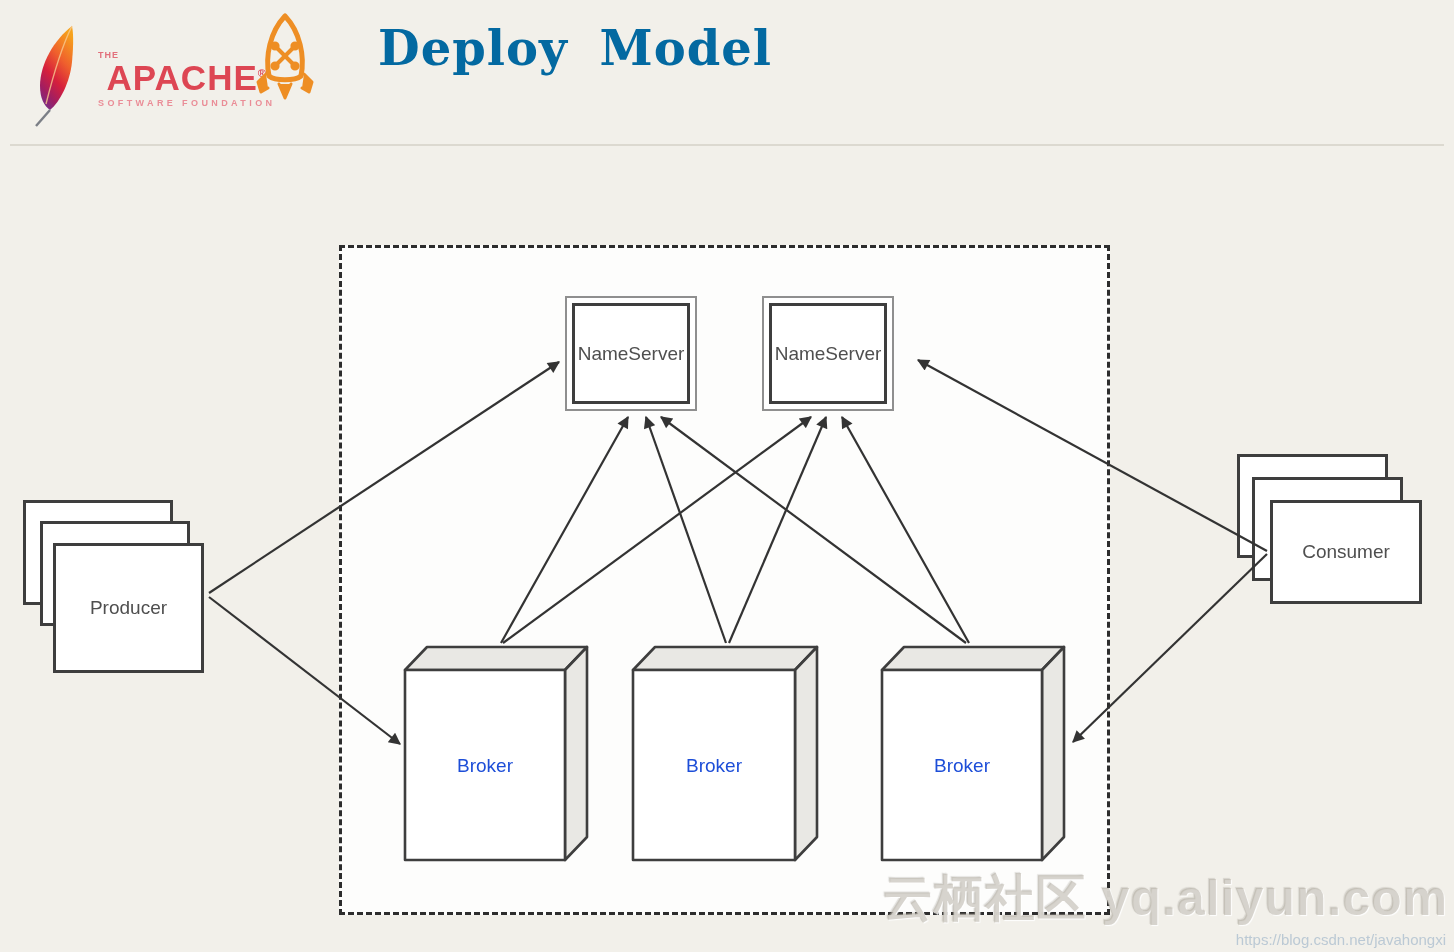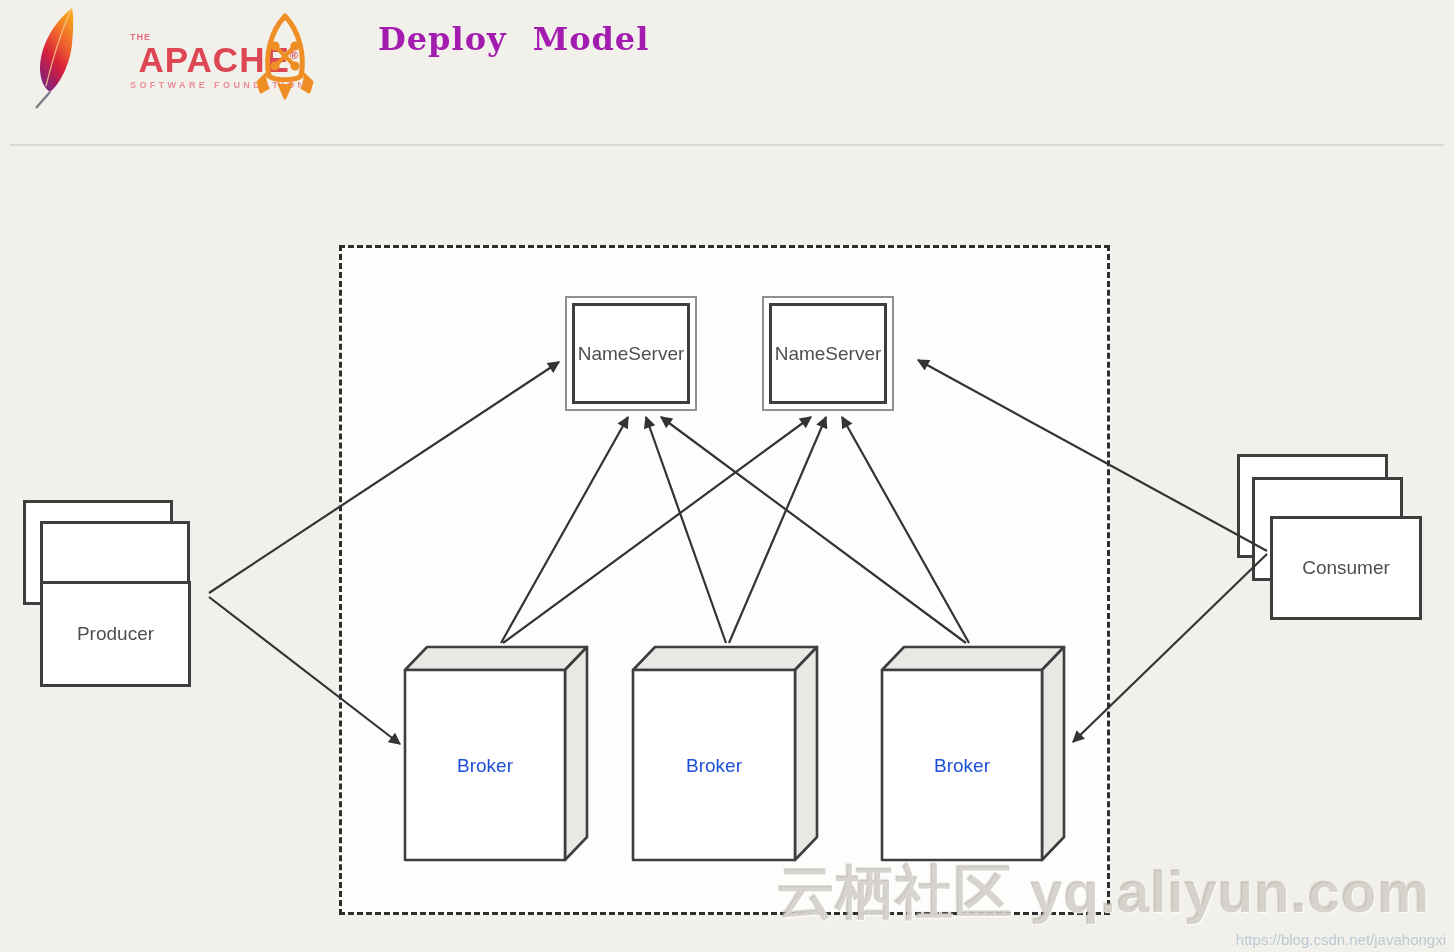--- a/index.html
+++ b/index.html
@@ -4,31 +4,31 @@
 <style>
   * { margin:0; padding:0; box-sizing:border-box; }
   html,body { width:1454px; height:952px; }
   body { font-family:"Liberation Sans", sans-serif; }
   #page {
     position:relative; width:1454px; height:952px;
     background:#f2f0ea; overflow:hidden;
   }
   
   #header { position:absolute; left:0; top:0; width:100%; height:145px; }
-  .apache-logo { position:absolute; left:28px; top:6px; display:flex;gap:32px; }
+  .apache-logo { position:absolute; left:28px; top:24px; display:flex; }
   .apache-text { margin-left:4px; margin-top:26px; }
   .apache-the { font-size:9px; font-weight:bold; color:#e2707c; letter-spacing:1px; }
   .apache-name { font-size:35px; font-weight:bold; color:#dd4653; letter-spacing:1px; line-height:1.0;text-align:center; }
   .apache-reg { font-size:11px; vertical-align:super; color:#dd4653; }
   .apache-sub { font-size:9px; font-weight:bold; color:#ea8d97; letter-spacing:3.4px; margin-top:3px; }
   .rocket-logo { position:absolute; left:248px; top:12px; }
   .page-title {
     position:absolute; left:378px; top:20px;
     font-family:"DejaVu Serif","Liberation Serif",serif;
-    font-weight:bold; font-size:32px; color:#a21caf; word-spacing:14px; letter-spacing:1px;
+    font-weight:bold; font-size:48px; color:#0369a1; word-spacing:14px; letter-spacing:1px;
   }
   .divider { position:absolute; left:10px; right:10px; top:144px; border-top:2px solid #dcd9d0; }
   
   .cluster-box {
     position:absolute; left:339px; top:245px; width:771px; height:670px;
     background:#fdfdfc; border:3px dashed #2d2d2d; z-index:1;
   }
   .node-label { font-size:19px; color:#4f4f4f; }
   .ns-box {
     position:absolute; width:132px; height:115px; z-index:2;
@@ -43,22 +43,22 @@
   .stack-rect {
     position:absolute; background:#fff; border:3px solid #3e3e3e; z-index:2;
     display:flex; align-items:center; justify-content:center;
   }
   #arrow-layer { position:absolute; left:0; top:0; z-index:3; pointer-events:none; }
   .broker-label {
     position:absolute; z-index:4; text-align:center; font-size:19px; color:#1d4ed8;
   }
   
   .watermark-site {
-    position:absolute; right:24px; bottom:20px; z-index:5; white-space:nowrap;
-    font-size:58px; font-weight:bold; letter-spacing:1px;
+    position:absolute; right:6px; bottom:20px; z-index:5; white-space:nowrap;
+    font-size:50px; font-weight:bold; letter-spacing:1px;
     color:rgba(176,170,158,0.50);
     text-shadow:1px 1px 1px rgba(255,255,255,0.95), -1px -1px 1px rgba(110,105,95,0.20);
   }
   .watermark-url {
     position:absolute; right:8px; bottom:4px; z-index:5;
     font-size:15px; color:rgba(150,175,198,0.60); white-space:nowrap;
   }
 </style>
 </head>
 <body>
@@ -121,27 +121,27 @@
     </div>
   </div>
   <div class="ns-box" id="ns2">
     <div class="ns-inner">
       <span class="node-label">NameServer</span>
     </div>
   </div>
 
   <div class="stack-rect" style="left:23px;top:500px;width:150px;height:105px;"></div>
   <div class="stack-rect" style="left:40px;top:521px;width:150px;height:105px;"></div>
-  <div class="stack-rect" style="left:40px;top:543px;width:151px;height:106px;margin-top:38px;">
+  <div class="stack-rect" style="left:53px;top:543px;width:151px;height:130px;">
     <span class="node-label">Producer</span>
   </div>
 
   <div class="stack-rect" style="left:1237px;top:454px;width:151px;height:104px;"></div>
   <div class="stack-rect" style="left:1252px;top:477px;width:151px;height:104px;"></div>
-  <div class="stack-rect" style="left:1270px;top:500px;width:152px;height:104px;margin-top:16px;">
+  <div class="stack-rect" style="left:1270px;top:500px;width:152px;height:104px;">
     <span class="node-label">Consumer</span>
   </div>
 
   <svg id="arrow-layer" width="1454" height="952" viewBox="0 0 1454 952">
     <defs>
       <marker id="ah" viewBox="0 0 10 10" refX="9" refY="5" markerWidth="14" markerHeight="12" markerUnits="userSpaceOnUse" orient="auto">
         <path d="M0,0 L10,5 L0,10 Z" fill="#333"></path>
       </marker>
     </defs>
 

